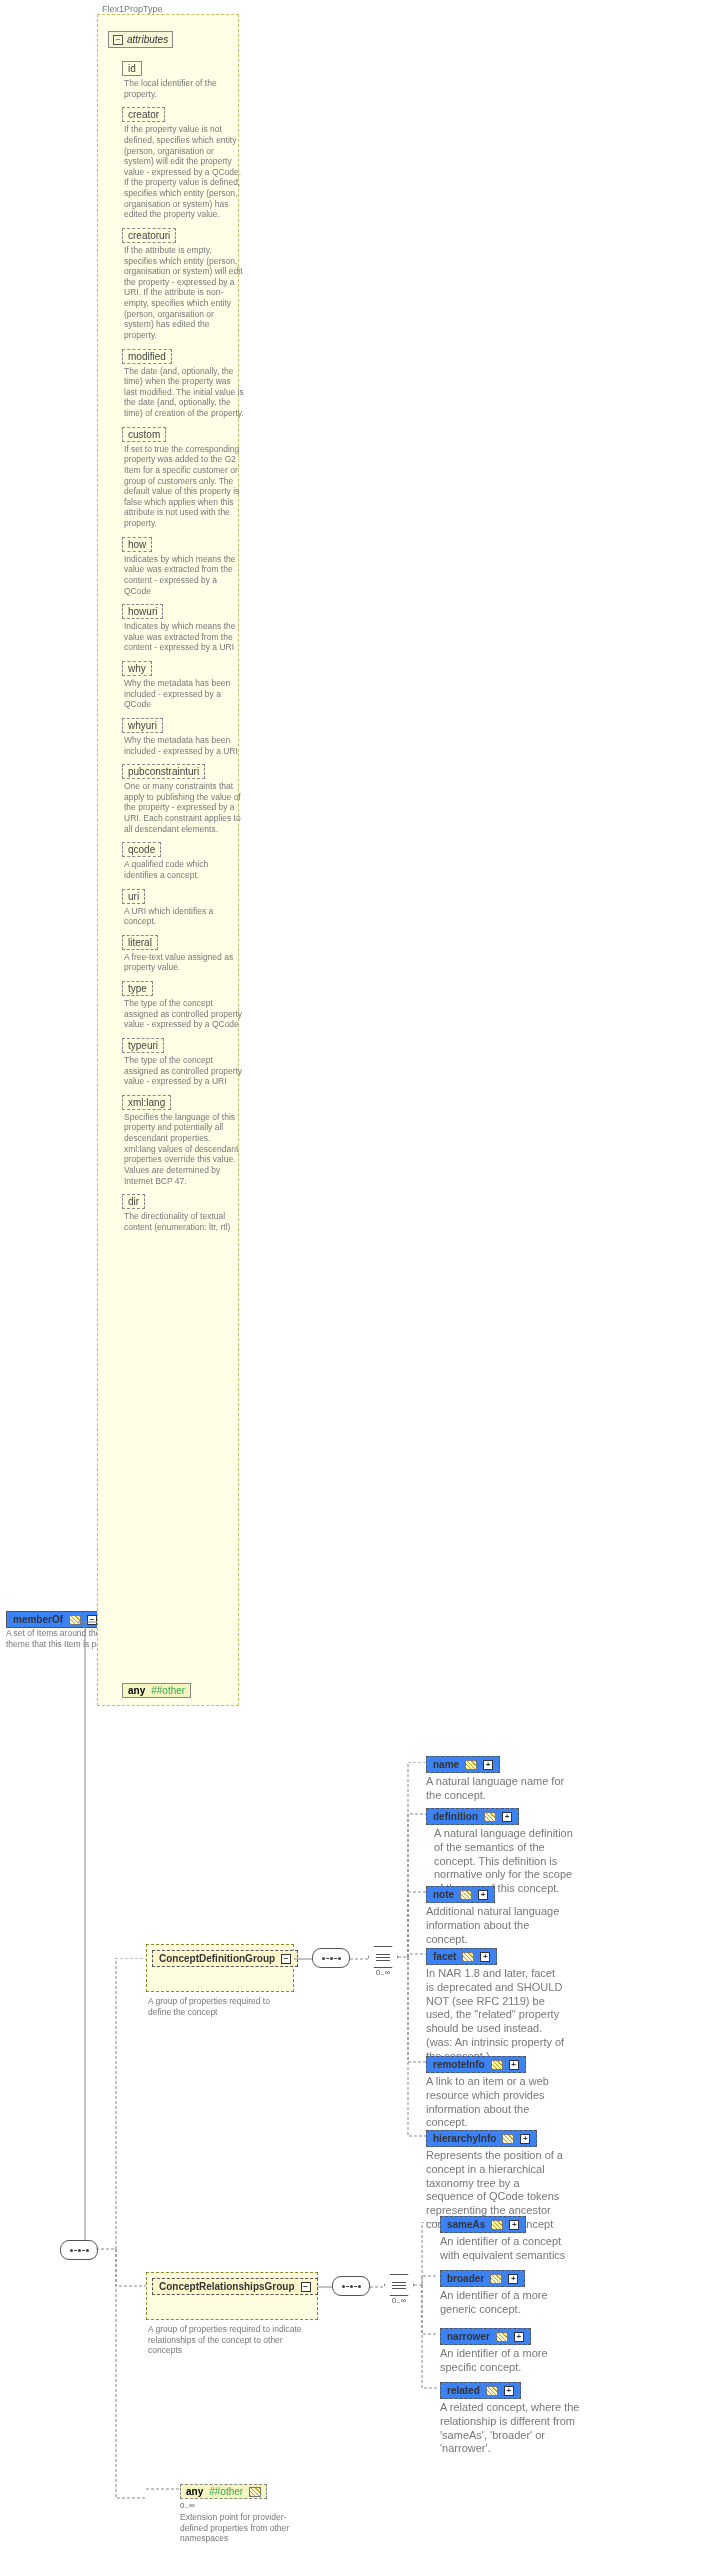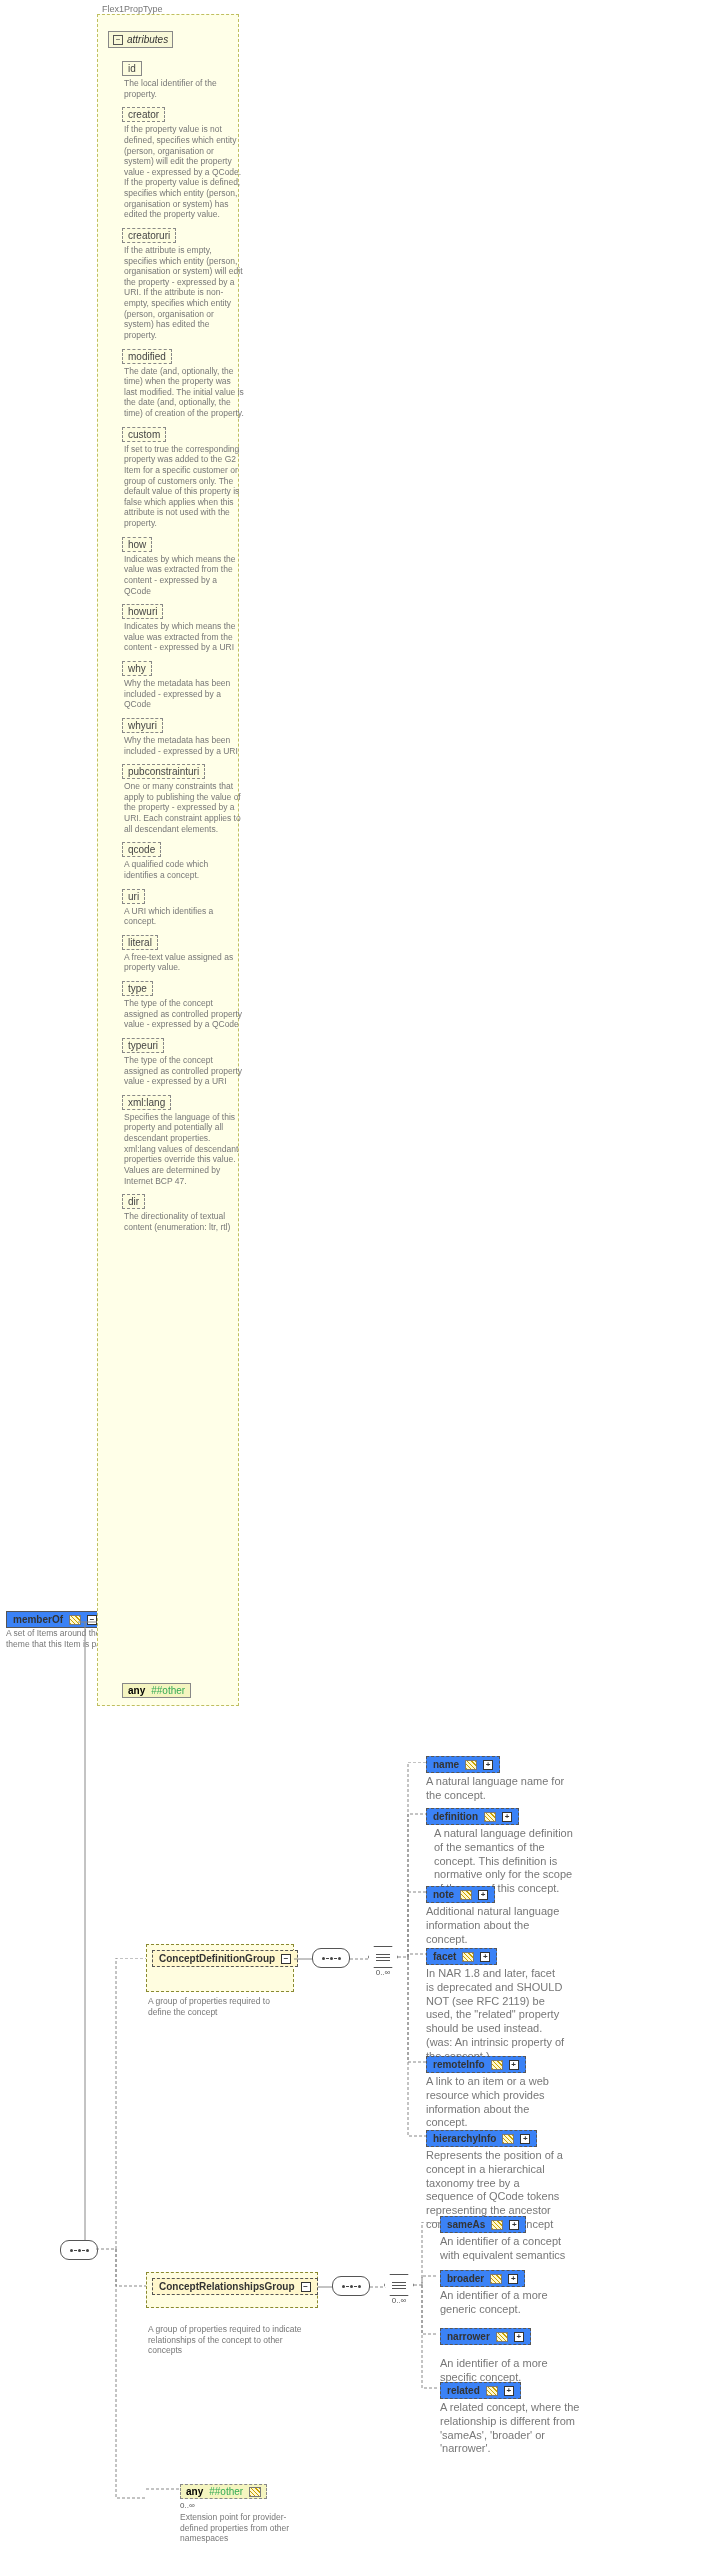--- a/index.html
+++ b/index.html
@@ -293,21 +293,21 @@
           <span class="shadow"></span>
         </div><div class="child-desc" style="width: 140px; margin-top: 2px;">A link to an item or a web resource which provides information about the concept.</div></div>
       <div class="pos" style="top: 374px; left: 0px;"><div class="elem dashed">
           <span>hierarchyInfo</span>
           <span class="stripebar"></span>
           <span class="plusbtn">+</span>
           <span class="shadow"></span>
         </div><div class="child-desc" style="width: 140px; margin-top: 2px;">Represents the position of a concept in a hierarchical taxonomy tree by a sequence of QCode tokens representing the ancestor concepts and this concept</div></div>
     </div>
 
-  <div class="pos group-box" style="left:146px; top:2272px; width:172px; height:36px;">
+  <div class="pos group-box" style="left:146px; top:2272px; width:172px; height:48px;">
     <div class="pos elem dashed light" style="left:5px;top:5px;">
       <span>ConceptRelationshipsGroup</span>
       <span class="plusbtn">−</span>
     </div>
   </div>
   <div class="pos desc-under" style="left:148px; top:2322px; width:160px;">A group of properties required to indicate relationships of the concept to other concepts</div>
 
   <svg class="pos" style="left:318px;top:2284px" width="16" height="6">
       <line class="connector" x1="0" y1="3" x2="16" y2="3"></line>
     </svg>
@@ -347,21 +347,21 @@
           <span>broader</span>
           <span class="stripebar"></span>
           <span class="plusbtn">+</span>
           <span class="shadow"></span>
         </div><div class="child-desc" style="width: 140px; margin-top: 2px;">An identifier of a more generic concept.</div></div>
       <div class="pos" style="top: 112px; left: 0px;"><div class="elem dashed">
           <span>narrower</span>
           <span class="stripebar"></span>
           <span class="plusbtn">+</span>
           <span class="shadow"></span>
-        </div><div class="child-desc" style="width: 140px; margin-top: 12px;">An identifier of a more specific concept.</div></div>
+        </div><div class="child-desc" style="width: 140px; margin-top: 2px;">An identifier of a more specific concept.</div></div>
       <div class="pos" style="top: 166px; left: 0px;"><div class="elem dashed">
           <span>related</span>
           <span class="stripebar"></span>
           <span class="plusbtn">+</span>
           <span class="shadow"></span>
         </div><div class="child-desc" style="width: 140px; margin-top: 2px;">A related concept, where the relationship is different from 'sameAs', 'broader' or 'narrower'.</div></div>
     </div>
 
   <div class="pos" style="left:180px; top:2484px;">
     <div class="any-box" style="border-style:dashed;">

